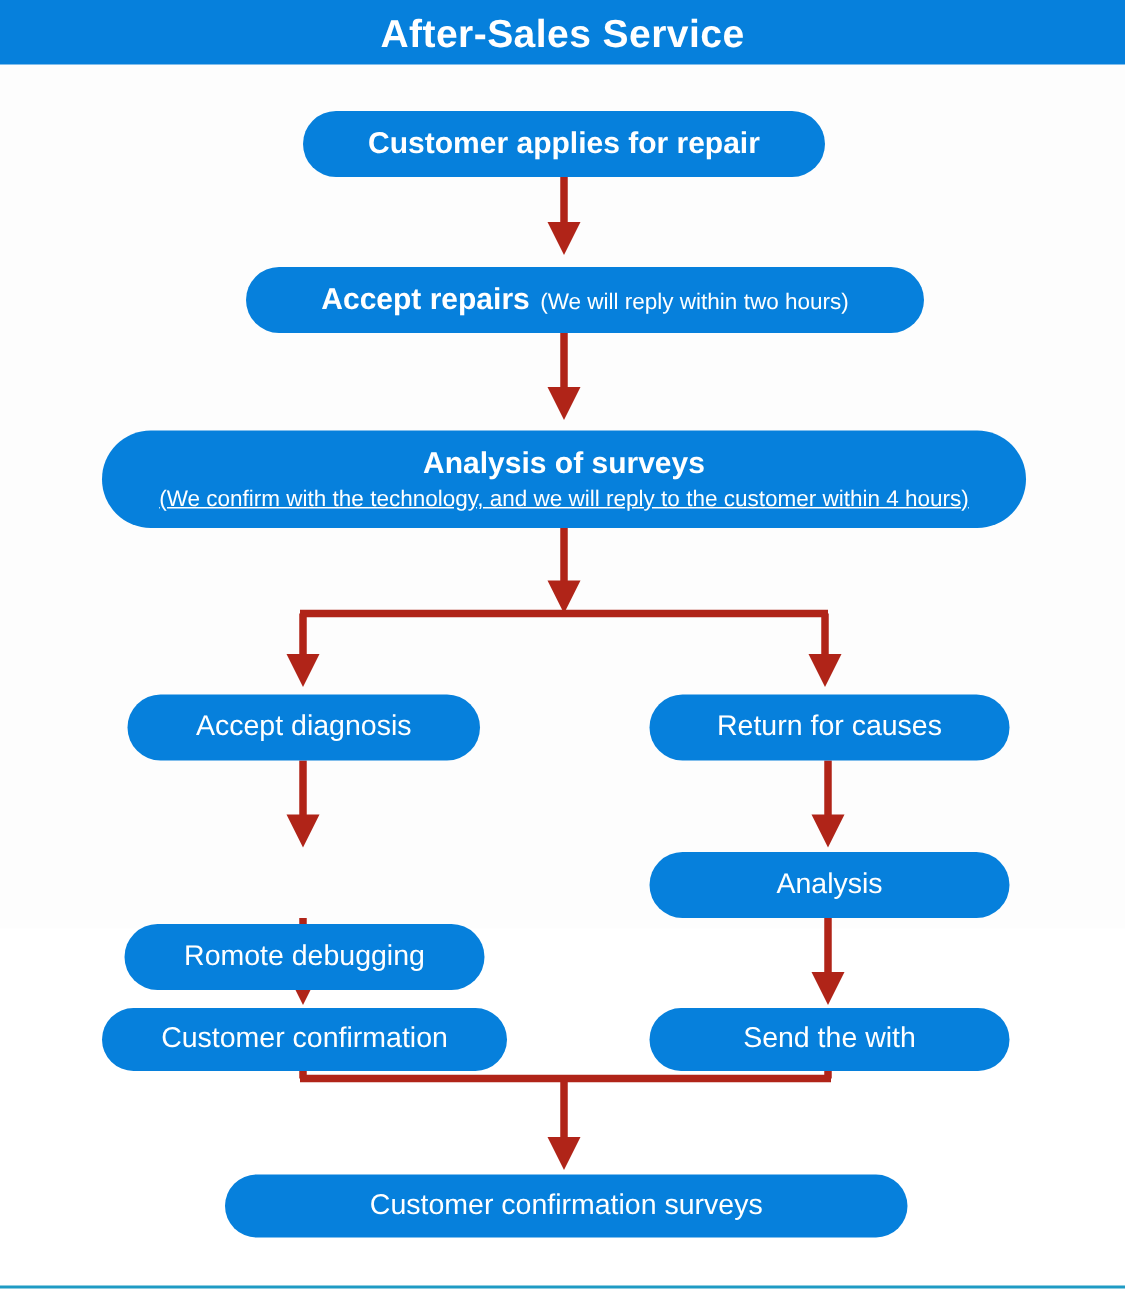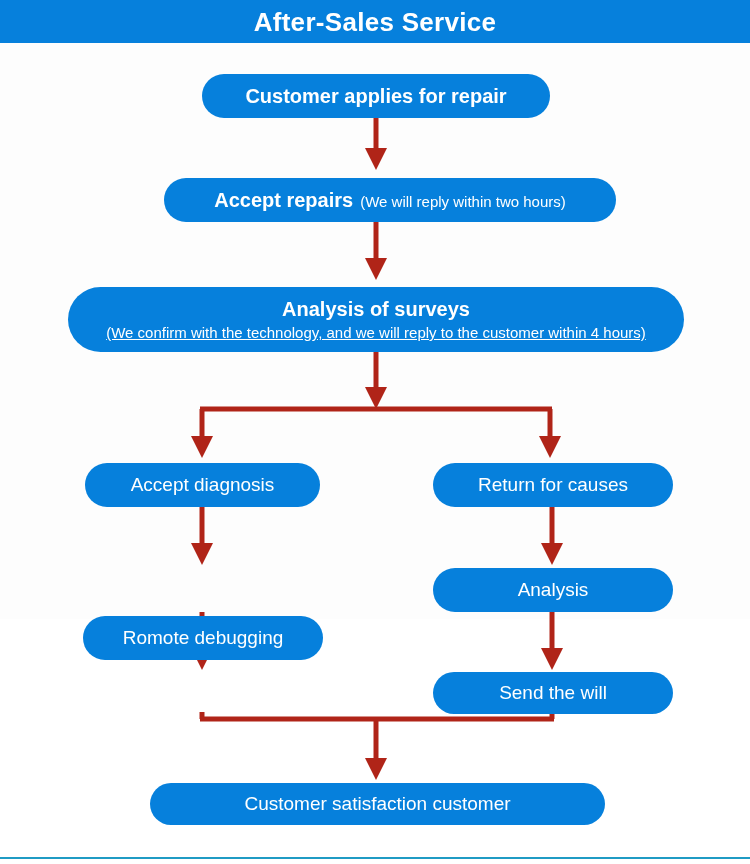--- a/index.html
+++ b/index.html
@@ -194,24 +194,27 @@
   </div>
 
   <div class="node" style="left:83px; top:568px; width:240px; height:44px;margin-top:48px;">
     <span class="ln t-normal">Romote debugging</span>
   </div>
 
   <div class="node" style="left:433px; top:568px; width:240px; height:44px;">
     <span class="ln t-normal">Analysis</span>
   </div>
 
+  <div class="node" style="left:68px; top:672px; width:270px; height:42px;">
+    <span class="ln t-normal">Customer confirmation</span>
+  </div>
 
   <div class="node" style="left:433px; top:672px; width:240px; height:42px;">
-    <span class="ln t-normal">Send the will</span>
+    <span class="ln t-normal">Send the with</span>
   </div>
 
   <div class="node" style="left:150px; top:783px; width:455px; height:42px;">
-    <span class="ln t-normal">Customer satisfaction customer</span>
+    <span class="ln t-normal">Customer confirmation surveys</span>
   </div>
 
   <div class="bottom-rule"></div>
 
 </div>
 
 </body></html>

